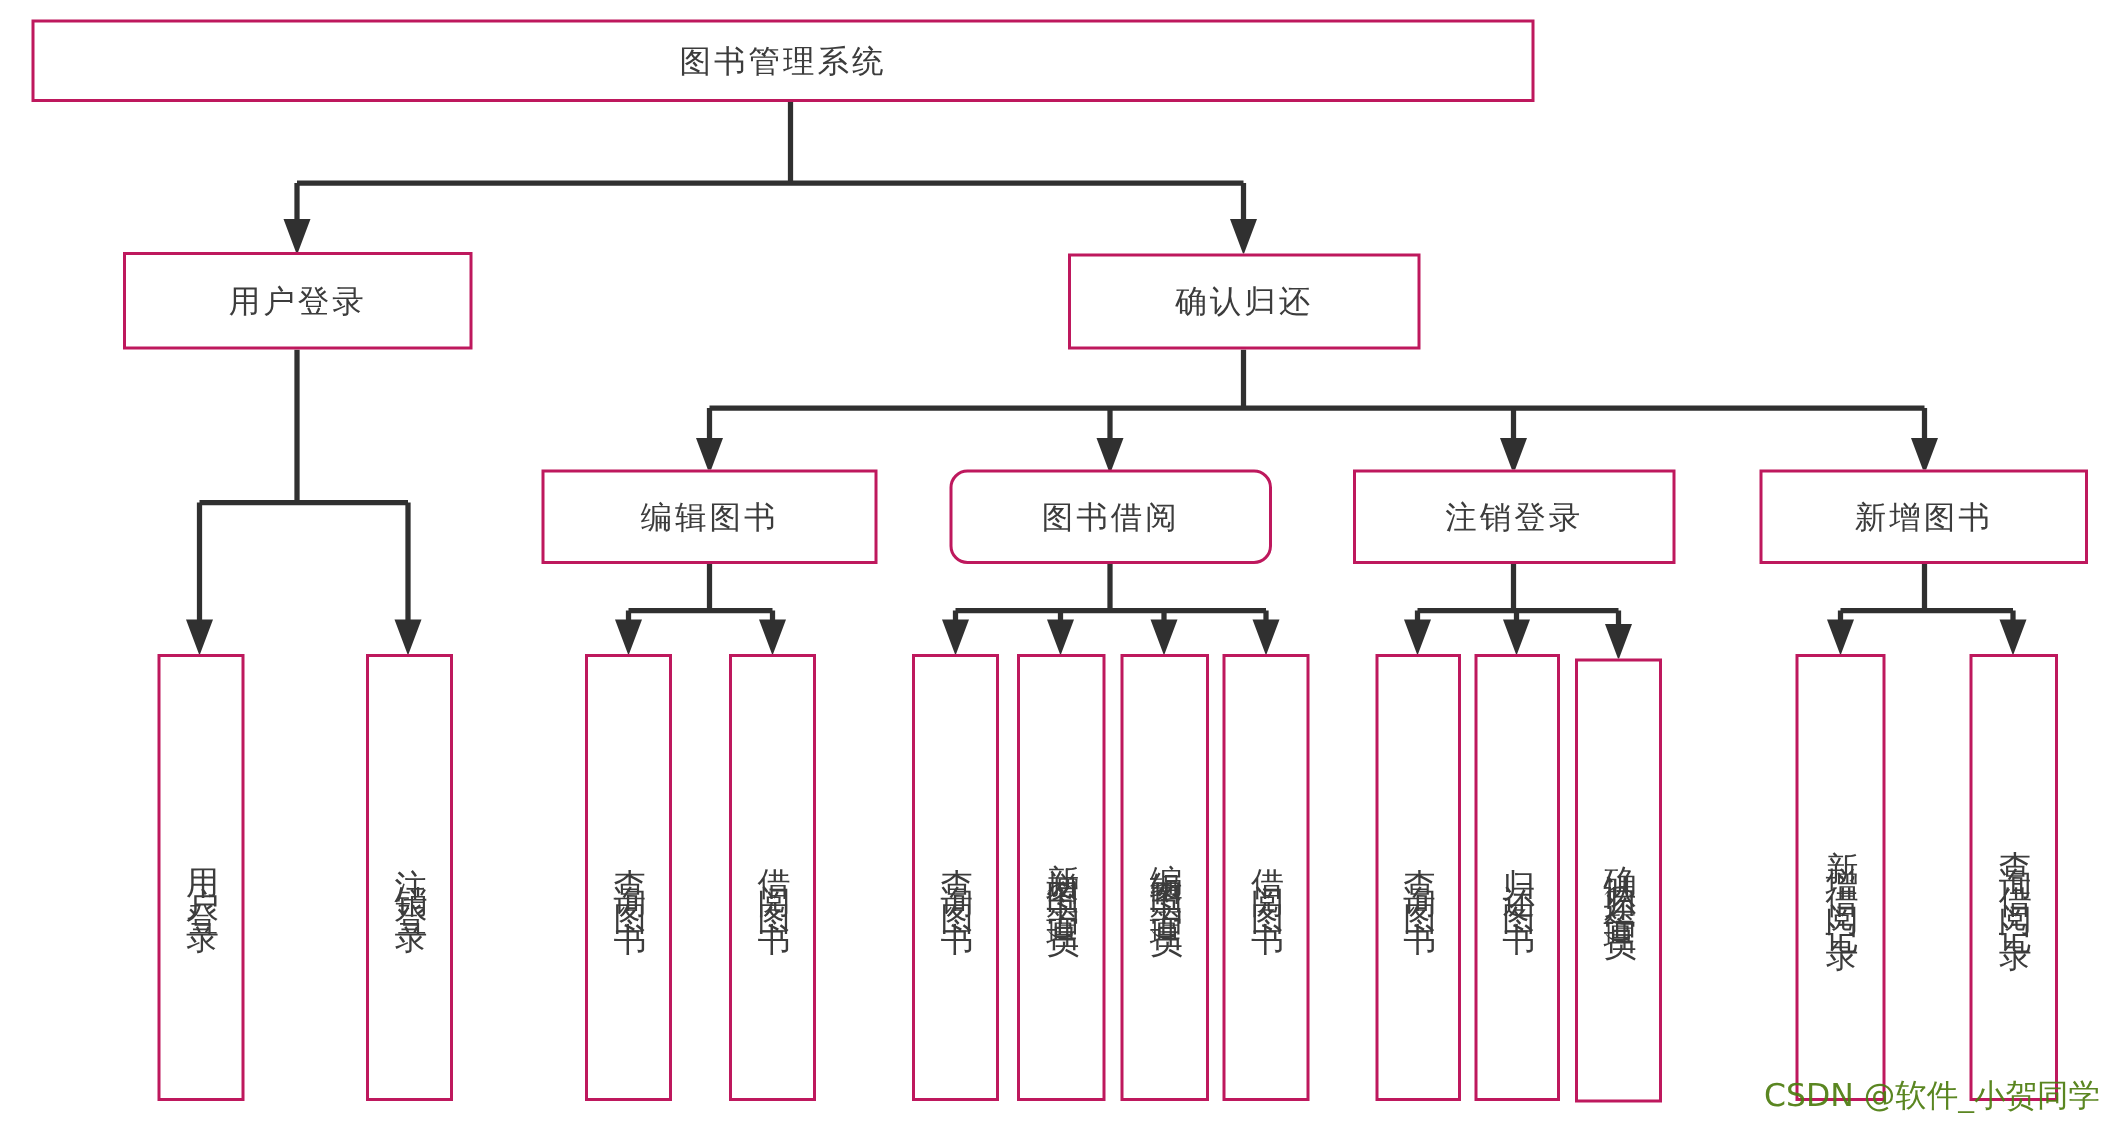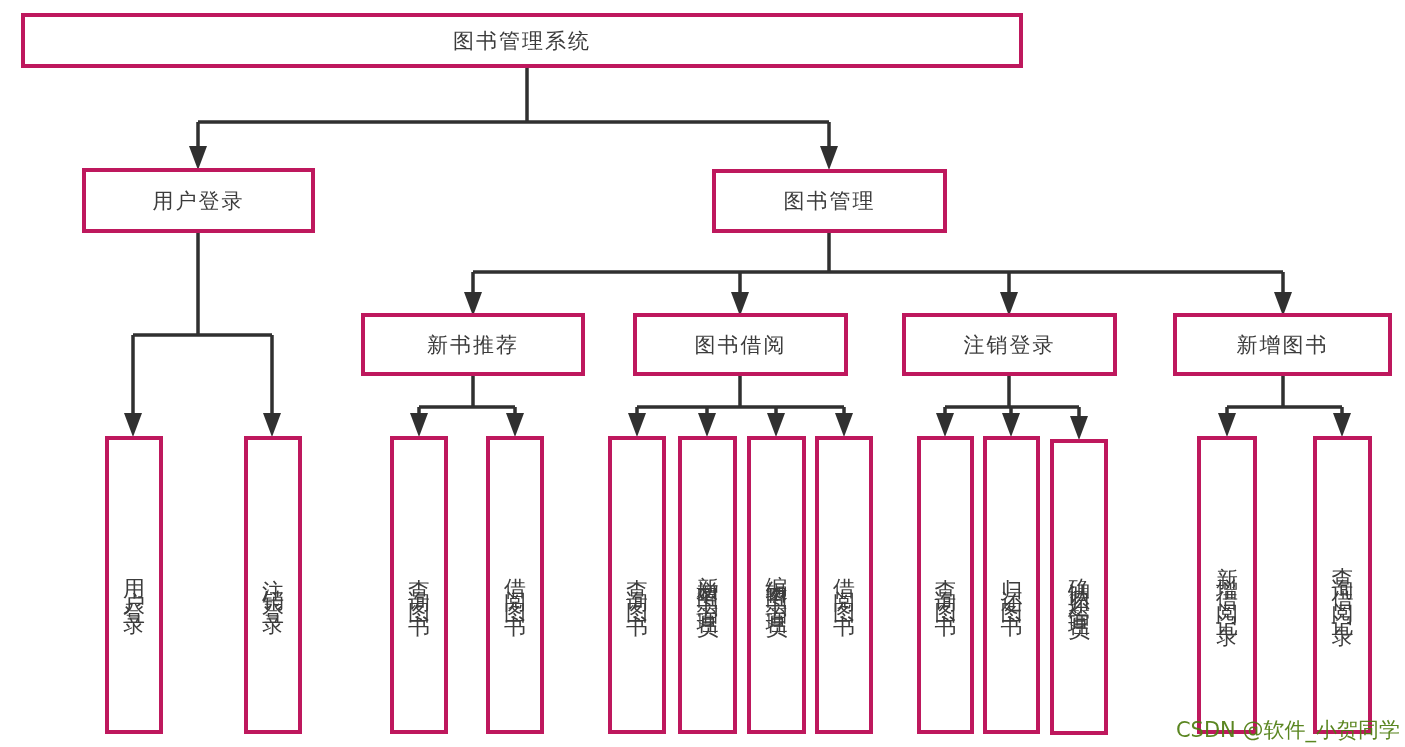--- a/index.html
+++ b/index.html
@@ -15,21 +15,21 @@
     position: absolute;
     left: 0; top: 0;
     width: 1405px; height: 747px;
     z-index: 1;
   }
   .wire { stroke: #303030; stroke-width: 3.5; fill: none; }
   .arrow { fill: #303030; stroke: none; }
   .hbox, .vbox {
     position: absolute;
     background: #ffffff;
-    border: 4px solid #be185d;
+    border: 2px solid #be185d;
     box-sizing: border-box;
     display: flex;
     align-items: center;
     justify-content: center;
     z-index: 2;
   }
   .hbox .lbl {
     font-size: 21px;
     color: #3c3c3c;
     letter-spacing: 2px;
@@ -111,27 +111,27 @@
   </svg>
 
   <div class="hbox" style="left:21px; top:13px; width:1002px; height:55px;">
     <span class="lbl">图书管理系统</span>
   </div>
 
   <div class="hbox" style="left:82px; top:168px; width:233px; height:65px;">
     <span class="lbl">用户登录</span>
   </div>
   <div class="hbox" style="left:712px; top:169px; width:235px; height:64px;">
-    <span class="lbl">图书管理</span>
+    <span class="lbl">确认归还</span>
   </div>
 
   <div class="hbox" style="left:361px; top:313px; width:224px; height:63px;">
-    <span class="lbl">新书推荐</span>
+    <span class="lbl">编辑图书</span>
   </div>
-  <div class="hbox" style="left:633px; top:313px; width:215px; height:63px;">
+  <div class="hbox" style="left:633px; top:313px; width:215px; height:63px;border-radius:12px;">
     <span class="lbl">图书借阅</span>
   </div>
   <div class="hbox" style="left:902px; top:313px; width:215px; height:63px;">
     <span class="lbl">注销登录</span>
   </div>
   <div class="hbox" style="left:1173px; top:313px; width:219px; height:63px;">
     <span class="lbl">新增图书</span>
   </div>
 
   <div class="vbox" style="left:105px; top:436px; width:58px; height:298px;">

